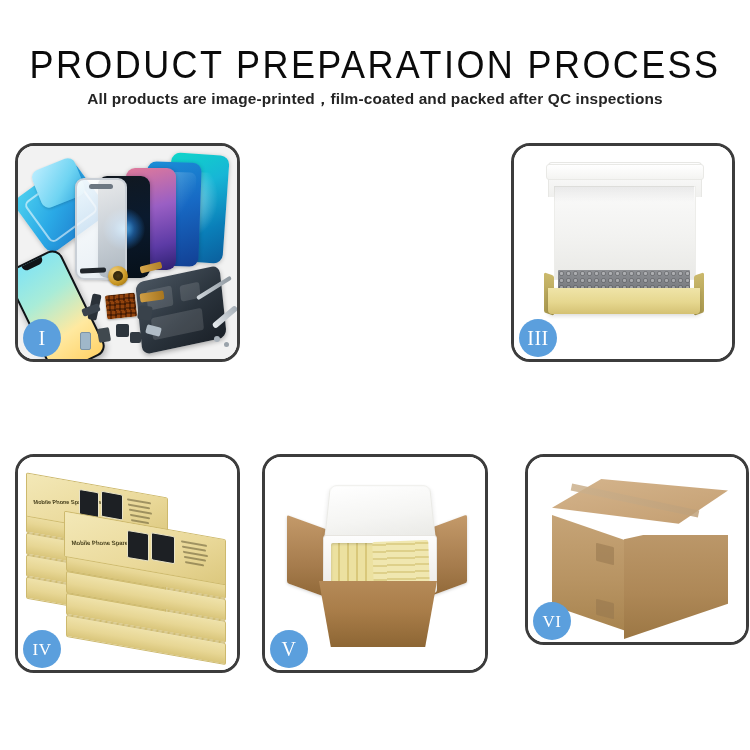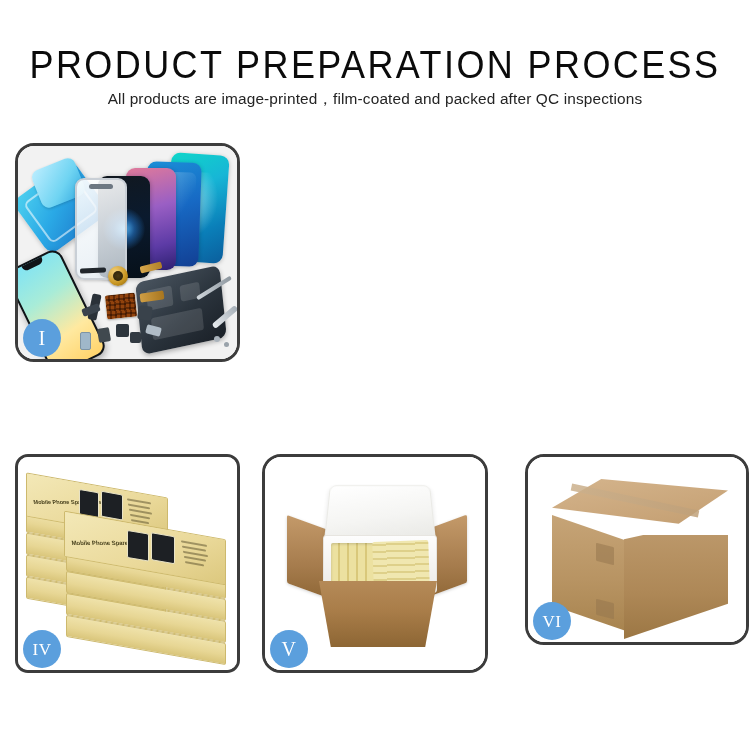--- a/index.html
+++ b/index.html
@@ -23,21 +23,21 @@
     color:#0b0b0b;
     font-family:"Liberation Sans","DejaVu Sans",sans-serif;
     transform:scaleY(1.06);
     transform-origin:center top;
     white-space:nowrap;
   }
   .subtitle{
     margin:0;padding:0;
     position:absolute;left:0;top:89px;width:750px;
     font-size:15.4px;line-height:20px;
-    font-weight:400;
+    font-weight:700;
     letter-spacing:.15px;
     color:#242424;
     white-space:nowrap;
   }
 
   
   .grid{position:absolute;left:0;top:0;width:750px;height:750px;}
   .panel{
     position:absolute;
     border:3px solid #3c3c3c;
@@ -48,21 +48,21 @@
   }
   .panel .stage{
     position:absolute;left:0;top:0;right:0;bottom:0;
     overflow:hidden;
   }
   
   #p1{left:15px;  top:143px; width:225px; height:219px;}
   #p2{left:262px; top:143px; width:226px; height:219px;}
   #p3{left:511px; top:143px; width:224px; height:219px;}
   
-  #p4{left:15px;  top:454px; width:225px; height:219px;border-radius:13px;}
+  #p4{left:15px;  top:454px; width:225px; height:219px;}
   #p5{left:262px; top:454px; width:226px; height:219px;}
   #p6{left:525px; top:454px; width:224px; height:191px;}
 
   
   .badge{
     position:absolute;left:5px;bottom:2px;
     width:38px;height:38px;border-radius:50%;
     background:#5b9fdd;
     display:flex;align-items:center;justify-content:center;
     color:#ffffff;
@@ -440,20 +440,36 @@
         <div class="part flex11"></div>
         <div class="part tool1"></div>
         <div class="part tool2"></div>
         <div class="part screw1"></div>
         <div class="part screw2"></div>
       </div>
       <div class="badge">I</div>
     </div>
 
 
+    <div class="panel" id="p3">
+      <div class="stage">
+        <div class="p3bg"></div>
+        <div class="box3">
+          <div class="lidback"></div>
+          <div class="lidflap"></div>
+          <div class="inner"></div>
+          <div class="innershadow"></div>
+          <div class="foam"></div>
+          <div class="sideL"></div>
+          <div class="sideR"></div>
+          <div class="front"></div>
+        </div>
+      </div>
+      <div class="badge">III</div>
+    </div>
 
     <div class="panel" id="p4">
       <div class="stage">
         <div class="p4bg"></div>
         <div class="stack">
 
           <div class="sbox" style="left:0px;  top:52px; width:138px;height:20px;transform:skewY(10deg);"></div>
           <div class="sbox" style="left:0px;  top:74px; width:138px;height:20px;transform:skewY(10deg);"></div>
           <div class="sbox" style="left:0px;  top:96px; width:138px;height:20px;transform:skewY(10deg);"></div>
           <div class="sbox" style="left:0px;  top:118px;width:138px;height:20px;transform:skewY(10deg);"></div>

